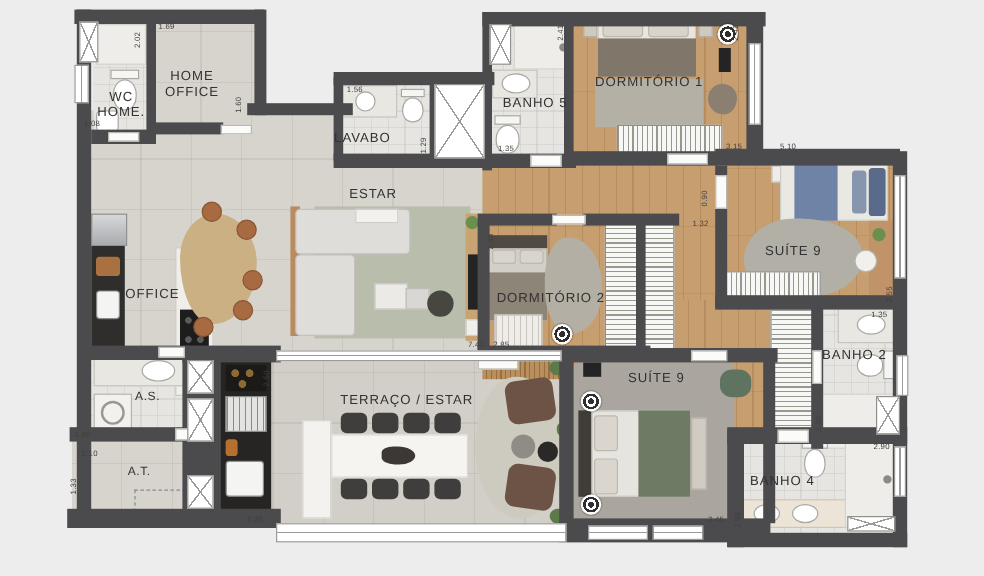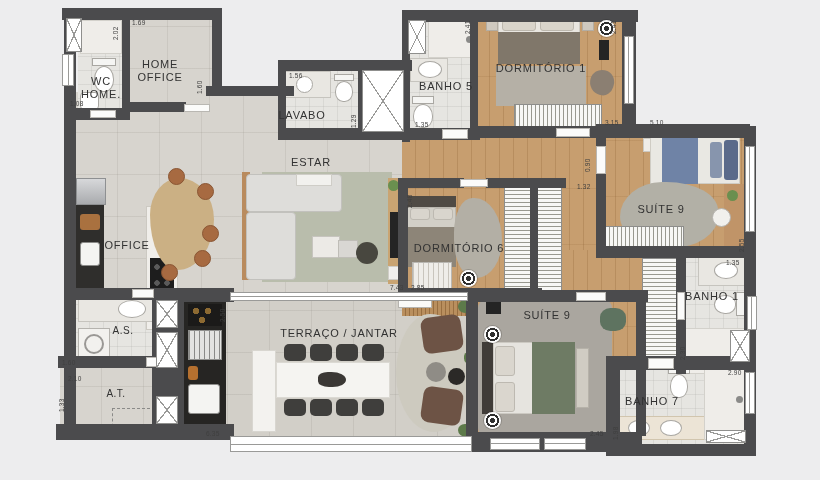--- a/index.html
+++ b/index.html
@@ -282,27 +282,27 @@
   <div class="rlabel" style="left:101px;top:88px">WC
 HOME.</div>
   <div class="rlabel" style="left:160px;top:71px">HOME
 OFFICE</div>
   <div class="rlabel" style="left:302px;top:116px">LAVABO</div>
   <div class="rlabel" style="left:446px;top:87px">BANHO 5</div>
   <div class="rlabel" style="left:541px;top:69px">DORMITÓRIO 1</div>
   <div class="rlabel" style="left:661px;top:210px">SUÍTE 9</div>
   <div class="rlabel" style="left:311px;top:163px">ESTAR</div>
   <div class="rlabel" style="left:127px;top:246px">OFFICE</div>
-  <div class="rlabel" style="left:459px;top:249px">DORMITÓRIO 6</div>
-  <div class="rlabel" style="left:712px;top:297px">BANHO 1</div>
+  <div class="rlabel" style="left:459px;top:249px">DORMITÓRIO 2</div>
+  <div class="rlabel" style="left:712px;top:297px">BANHO 2</div>
   <div class="rlabel sm" style="left:123px;top:331px">A.S.</div>
   <div class="rlabel sm" style="left:116px;top:394px">A.T.</div>
-  <div class="rlabel" style="left:339px;top:334px">TERRAÇO / JANTAR</div>
+  <div class="rlabel" style="left:339px;top:334px">TERRAÇO / ESTAR</div>
   <div class="rlabel" style="left:547px;top:316px">SUÍTE 9</div>
-  <div class="rlabel" style="left:652px;top:402px">BANHO 7</div>
+  <div class="rlabel" style="left:652px;top:402px">BANHO 4</div>
 
   <span class="dim dimv" style="left:112px;top:40px">2.02</span>
   <span class="dim" style="left:132px;top:19px">1.69</span>
   <span class="dim dimv" style="left:196px;top:94px">1.60</span>
   <span class="dim" style="left:70px;top:100px">1.08</span>
   <span class="dim" style="left:289px;top:72px">1.56</span>
   <span class="dim dimv" style="left:350px;top:128px">1.29</span>
   <span class="dim dimv" style="left:464px;top:34px">2.41</span>
   <span class="dim" style="left:415px;top:121px">1.35</span>
   <span class="dim dimv" style="left:610px;top:34px">2.41</span>

